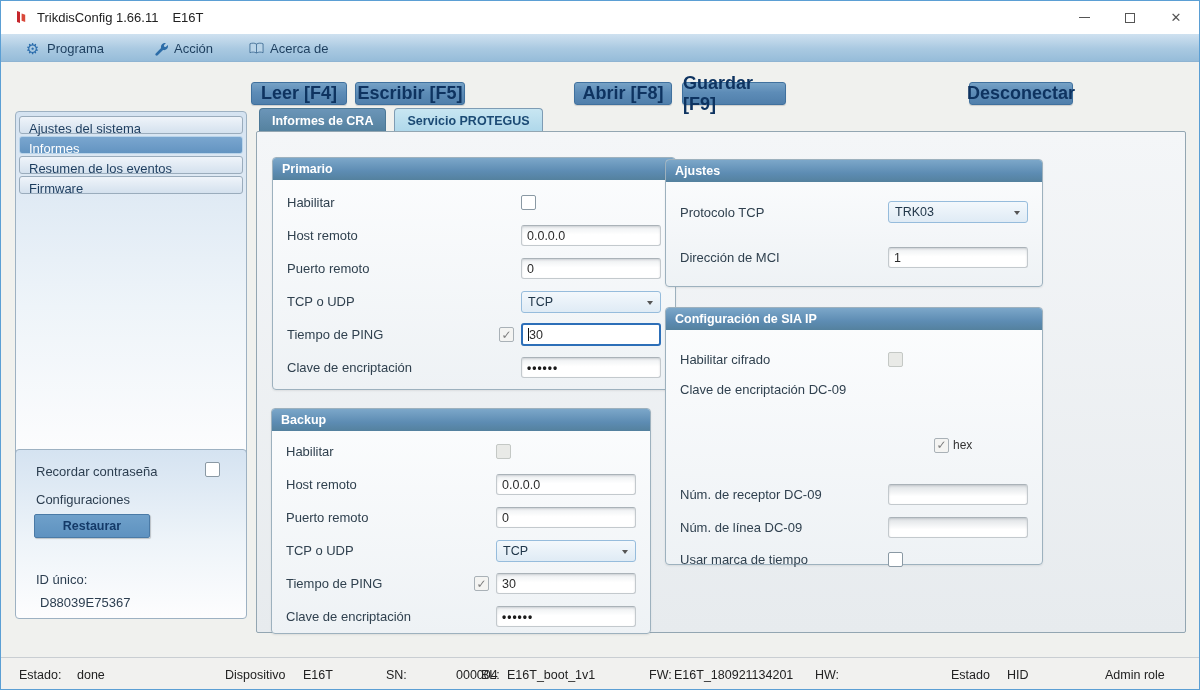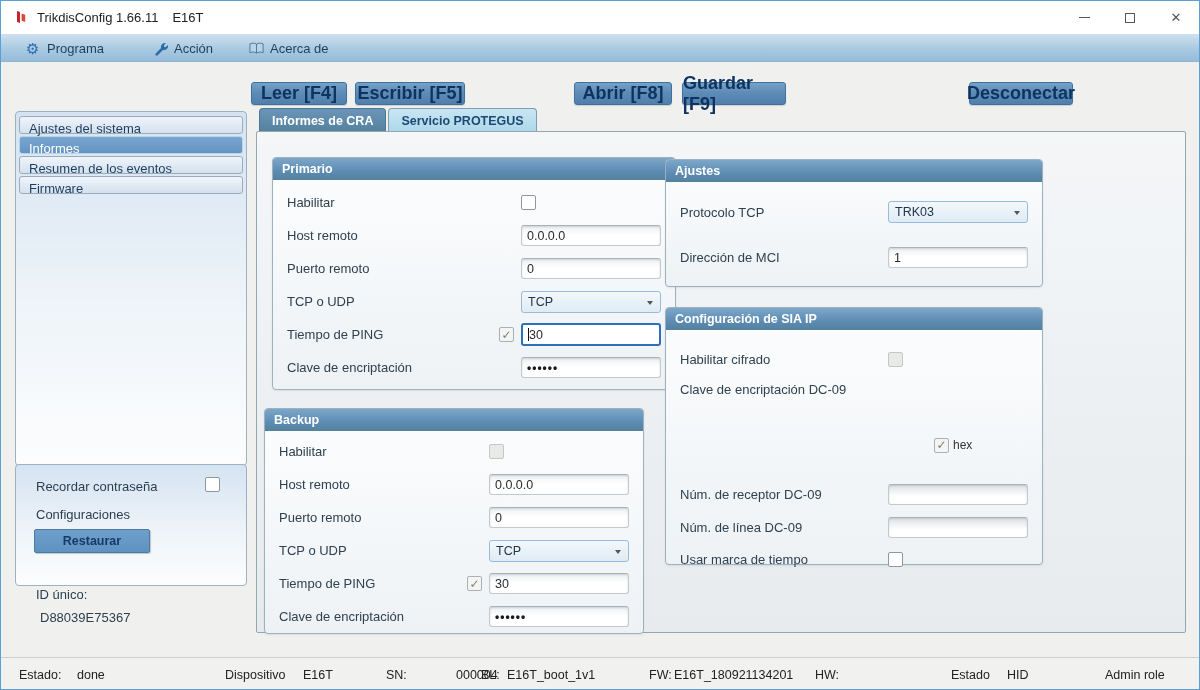--- a/index.html
+++ b/index.html
@@ -34,53 +34,53 @@
   .tbtn { position:absolute; height:23px; top:81px;
           background:linear-gradient(180deg,#76a2c6 0%,#5d8cb7 45%,#507fab 100%);
           border:1px solid #40719e; border-radius:3px; color:#0e3360; font-size:18px;
           font-weight:bold; display:flex; align-items:center; justify-content:center;
           box-shadow:0 1px 1px rgba(0,0,0,.15); }
   .b-read { left:250px; width:96px; }  .b-write { left:354px; width:110px; }
   .b-open { left:573px; width:98px; }  .b-save { left:681px; width:104px; }
   .b-disc { left:968px; width:104px; }
 
   
-  .tabs { position:absolute; left:258px; top:107px; display:flex; gap:2px; }
+  .tabs { position:absolute; left:258px; top:107px; display:flex; gap:8px; }
   .tab { height:24px; padding:0 12px; display:flex; align-items:center; font-size:12.5px;
          font-weight:bold; border:1px solid #7e9cb4; border-bottom:none; border-radius:4px 4px 0 0; }
   .tab.active { background:linear-gradient(180deg,#6b95b8,#54819e); color:#fff; border-color:#4c7896; }
   .tab.inactive { background:linear-gradient(180deg,#c8e6f2,#aed7ea); color:#1b4a74; }
 
   
   .side-box { position:absolute; left:14px; width:232px; border:1px solid #9db1c2; border-radius:4px;
               background:linear-gradient(180deg,#d5e3f1 0%,#eef4f9 55%,#fdfdfe 100%); }
   .side-nav { top:110px; height:355px; padding:2px 3px; }
   .side-item { height:18px; line-height:24px; padding-left:9px; margin:2px 0; border:1px solid #9aacbc;
                border-radius:3px; color:#1d3d5f; font-size:13px;
                background:linear-gradient(180deg,#eff4fa,#d4e1ee); }
   .side-item.selected { background:linear-gradient(180deg,#7aa6cf,#6394c1); color:#fff; border-color:#b9d4ea; }
-  .side-acct { top:463px; height:122px; }
+  .side-acct { top:448px; height:170px; }
   .acct-lbl { position:absolute; left:20px; color:#2c3e50; }
   .remember-cb { position:absolute; right:26px; top:12px; }
   .restore-btn { position:absolute; left:18px; top:64px; width:116px; height:24px;
                  background:linear-gradient(180deg,#6fa0ca,#5e92c0); border:1px solid #4a7aa6;
                  border-radius:2px; color:#143a68; font-weight:bold; font-size:12.5px;
                  display:flex; align-items:center; justify-content:center; box-shadow:1px 1px 1px rgba(0,0,0,.2); }
 
   
   .main-panel { position:absolute; left:255px; top:130px; width:930px; height:502px;
                 border:1px solid #93a6b2; border-radius:2px;
                 background:linear-gradient(180deg,#f4f6f8 0%,#e7ebee 100%); }
 
   .group { position:absolute; border:1px solid #9db1be; border-radius:4px;
            background:linear-gradient(180deg,#fcfdfe 0%,#eef2f5 100%); box-shadow:0 1px 2px rgba(0,0,0,.08); }
   .group-hd { height:22px; line-height:22px; padding-left:9px; color:#fff; font-weight:bold; font-size:12.5px;
               border-radius:3px 3px 0 0; background:linear-gradient(180deg,#7ca7c9 0%,#5d8cb3 60%,#54819e 100%); }
   .g-primary { left:15px; top:25px; width:404px; height:233px; }
-  .g-backup  { left:7px; top:276px; width:380px; height:226px; }
+  .g-backup  { left:14px; top:276px; width:380px; height:226px; }
   .g-ajustes { left:408px; top:27px; width:378px; height:128px; }
   .g-sia     { left:408px; top:175px; width:378px; height:258px; }
 
   .gbody { padding:6px 14px 0 14px; }
   .g-backup .gbody { padding-top:4px; }
   .frow { display:flex; align-items:center; height:33px; }
   .flabel { flex:1; color:#30414f; font-size:13px; }
   .ctl140 { width:140px; display:flex; align-items:center; }
 
   .field { width:140px; height:21px; background:linear-gradient(180deg,#eceff1 0%,#ffffff 45%);

